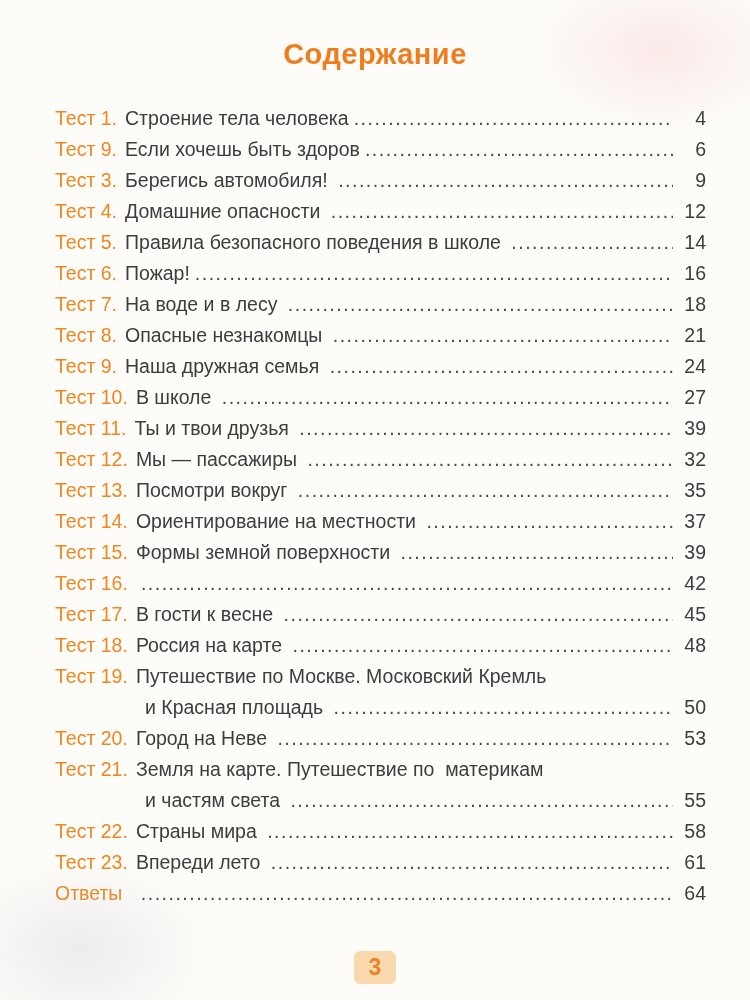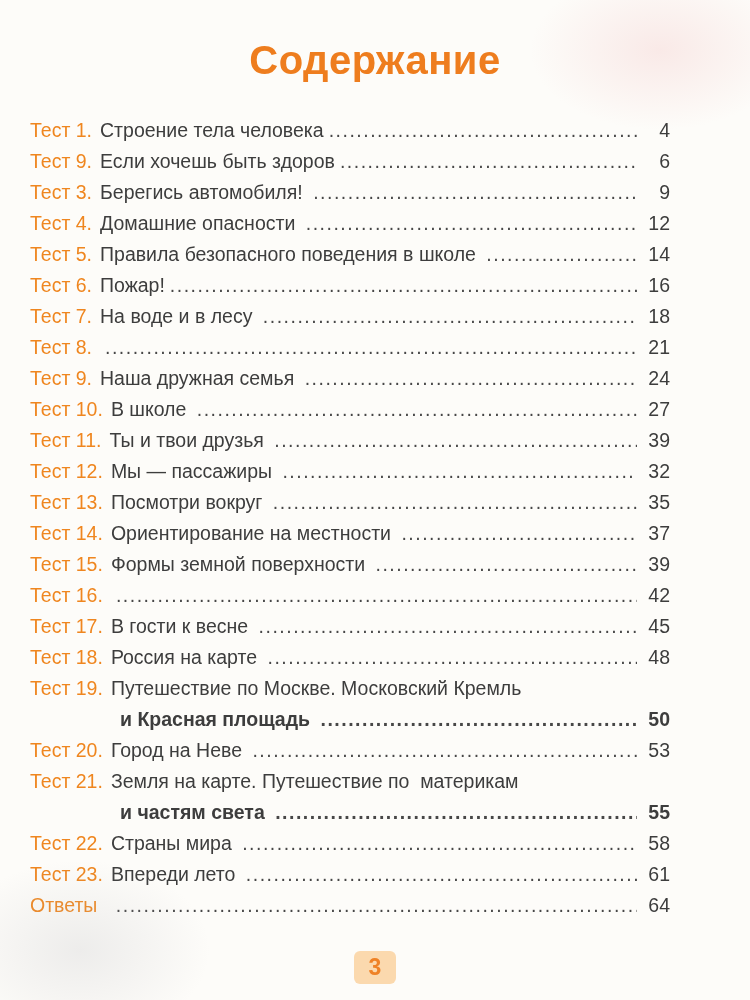--- a/index.html
+++ b/index.html
@@ -29,29 +29,30 @@
     position: absolute;
     bottom: -40px; left: -50px;
     width: 260px; height: 180px;
     background: radial-gradient(closest-side, rgba(180,180,185,0.22), rgba(180,180,185,0));
     pointer-events: none;
   }
 
   .page-title {
     margin: 38px 0 32px 0;
     text-align: center;
-    font-size: 40px;
+    font-size: 29px;
     font-weight: bold;
     color: #ee7d1e;
     letter-spacing: 0.5px;
   }
 
   .toc {
-    padding: 0 80px 0 30px;
+    padding: 0 44px 0 30px;
     font-size: 19.5px;
+    margin-left: 25px;
   }
 
   .entry { margin: 0; }
   .line {
     display: flex;
     align-items: baseline;
     height: 31px;
     line-height: 31px;
     white-space: nowrap;
   }
@@ -75,21 +76,21 @@
   }
   .dots::after {
     content: "..................................................................................................................................................................................................................";
   }
   .page {
     flex: 0 0 auto;
     min-width: 28px;
     text-align: right;
     color: #3d3d3d;
   }
-  .line2 { padding-left: 90px; font-weight: bold; }
+  .line2 { padding-left: 90px; }
 
   .footer {
     position: absolute;
     left: 0;
     bottom: 16px;
     width: 100%;
     display: flex;
     justify-content: center;
   }
   .page-badge {
@@ -159,20 +160,21 @@
       <div class="line">
         <span class="label">Тест 7.</span>
         <span class="title">На воде и в лесу </span>
         <span class="dots"></span>
         <span class="page">18</span>
       </div>
     </div>
     <div class="entry">
       <div class="line">
         <span class="label">Тест 8.</span>
+        <span class="title">Опасные незнакомцы </span>
         <span class="dots"></span>
         <span class="page">21</span>
       </div>
     </div>
     <div class="entry">
       <div class="line">
         <span class="label">Тест 9.</span>
         <span class="title">Наша дружная семья </span>
         <span class="dots"></span>
         <span class="page">24</span>

